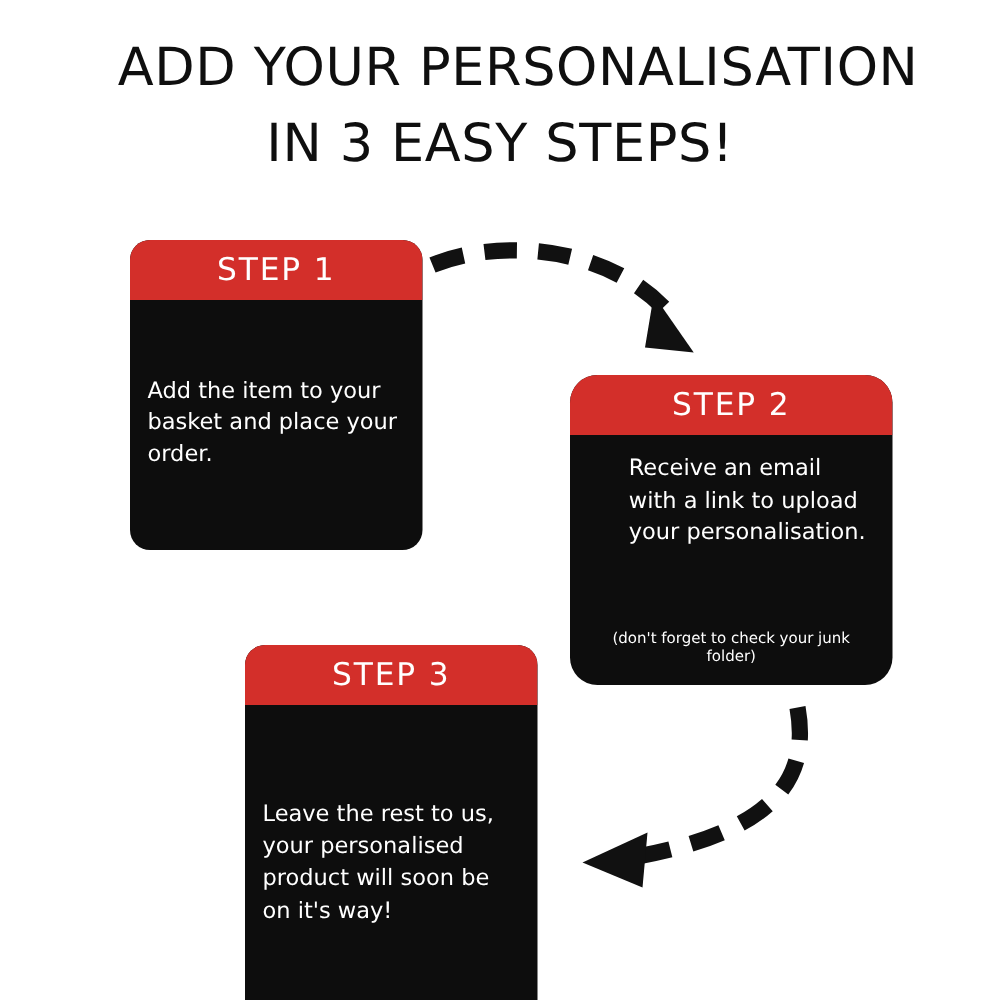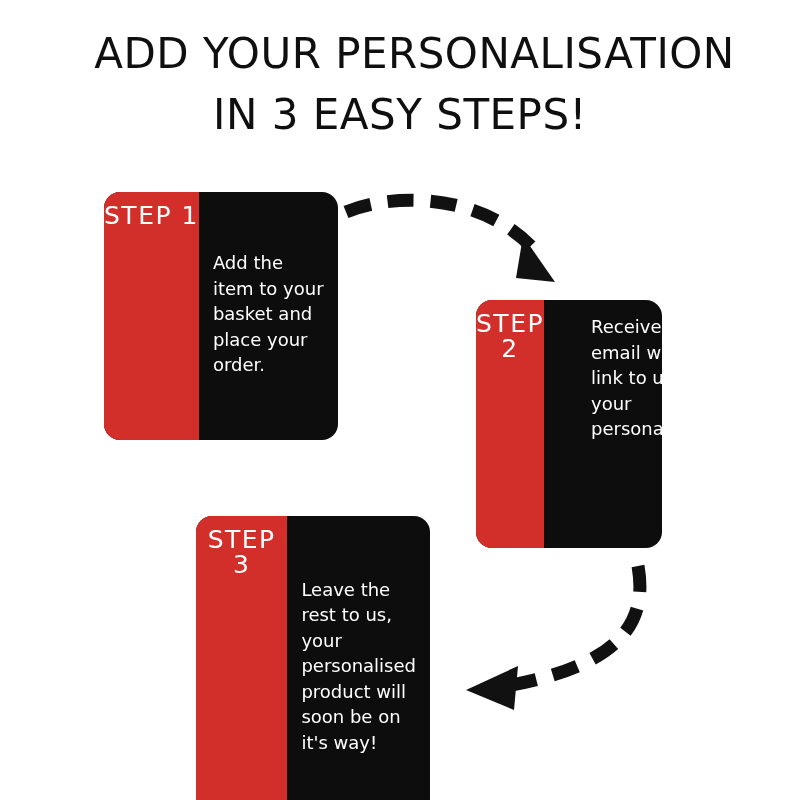--- a/index.html
+++ b/index.html
@@ -38,21 +38,21 @@
   .heading .line2 { display: block; }
 
   
   .card {
     position: absolute;
     background: #0d0d0d;
     border-radius: 16px;
     overflow: hidden;
     box-sizing: border-box;
     display: flex;
-    flex-direction: row;
+    flex-direction: column;
     align-items: stretch;
   }
   .card-header {
     background: #d32f2a;
     color: #ffffff;
     text-align: center;
     font-family: "DejaVu Sans", sans-serif;
     font-size: 25px;
     letter-spacing: 1.5px;
     line-height: 1;
@@ -76,21 +76,21 @@
     color: #ffffff;
     font-family: "DejaVu Sans", sans-serif;
     font-size: 12px;
     line-height: 1.3;
     text-align: center;
     padding: 10px 18px 14px 18px;
     box-sizing: border-box;
   }
 
   #card-1 { left: 104px; top: 192px; width: 234px; height: 248px; }
-  #card-2 { left: 476px; top: 300px; width: 186px; height: 248px; }
+  #card-2 { left: 456px; top: 300px; width: 258px; height: 248px; border-radius: 22px; }
   #card-3 { left: 196px; top: 516px; width: 234px; height: 304px; }
 
   #card-2 .card-body { justify-content: flex-start; padding-top: 14px; padding-left: 47px; }
 
   
   .arrow {
     position: absolute;
   }
   #arrow-1 { left: 340px; top: 190px; }
   #arrow-2 { left: 452px; top: 560px; }
@@ -106,20 +106,21 @@
   </div>
 
   <div class="card" id="card-1">
     <div class="card-header">STEP 1</div>
     <div class="card-body">Add the item to your basket and place your order.</div>
   </div>
 
   <div class="card" id="card-2">
     <div class="card-header">STEP 2</div>
     <div class="card-body">Receive an email with a link to upload your personalisation.</div>
+    <div class="card-note">(don't forget to check your junk folder)</div>
   </div>
 
   <div class="card" id="card-3">
     <div class="card-header">STEP 3</div>
     <div class="card-body">Leave the rest to us, your personalised product will soon be on it's way!</div>
   </div>
 
   <svg class="arrow" id="arrow-1" width="240" height="110" viewBox="0 0 240 110">
     <path d="M6,22 C60,0 150,6 198,64" fill="none" stroke="#111111" stroke-width="13" stroke-linecap="butt" stroke-dasharray="26 17"></path>
     <polygon points="183,46 215,92 176,88" fill="#111111"></polygon>

